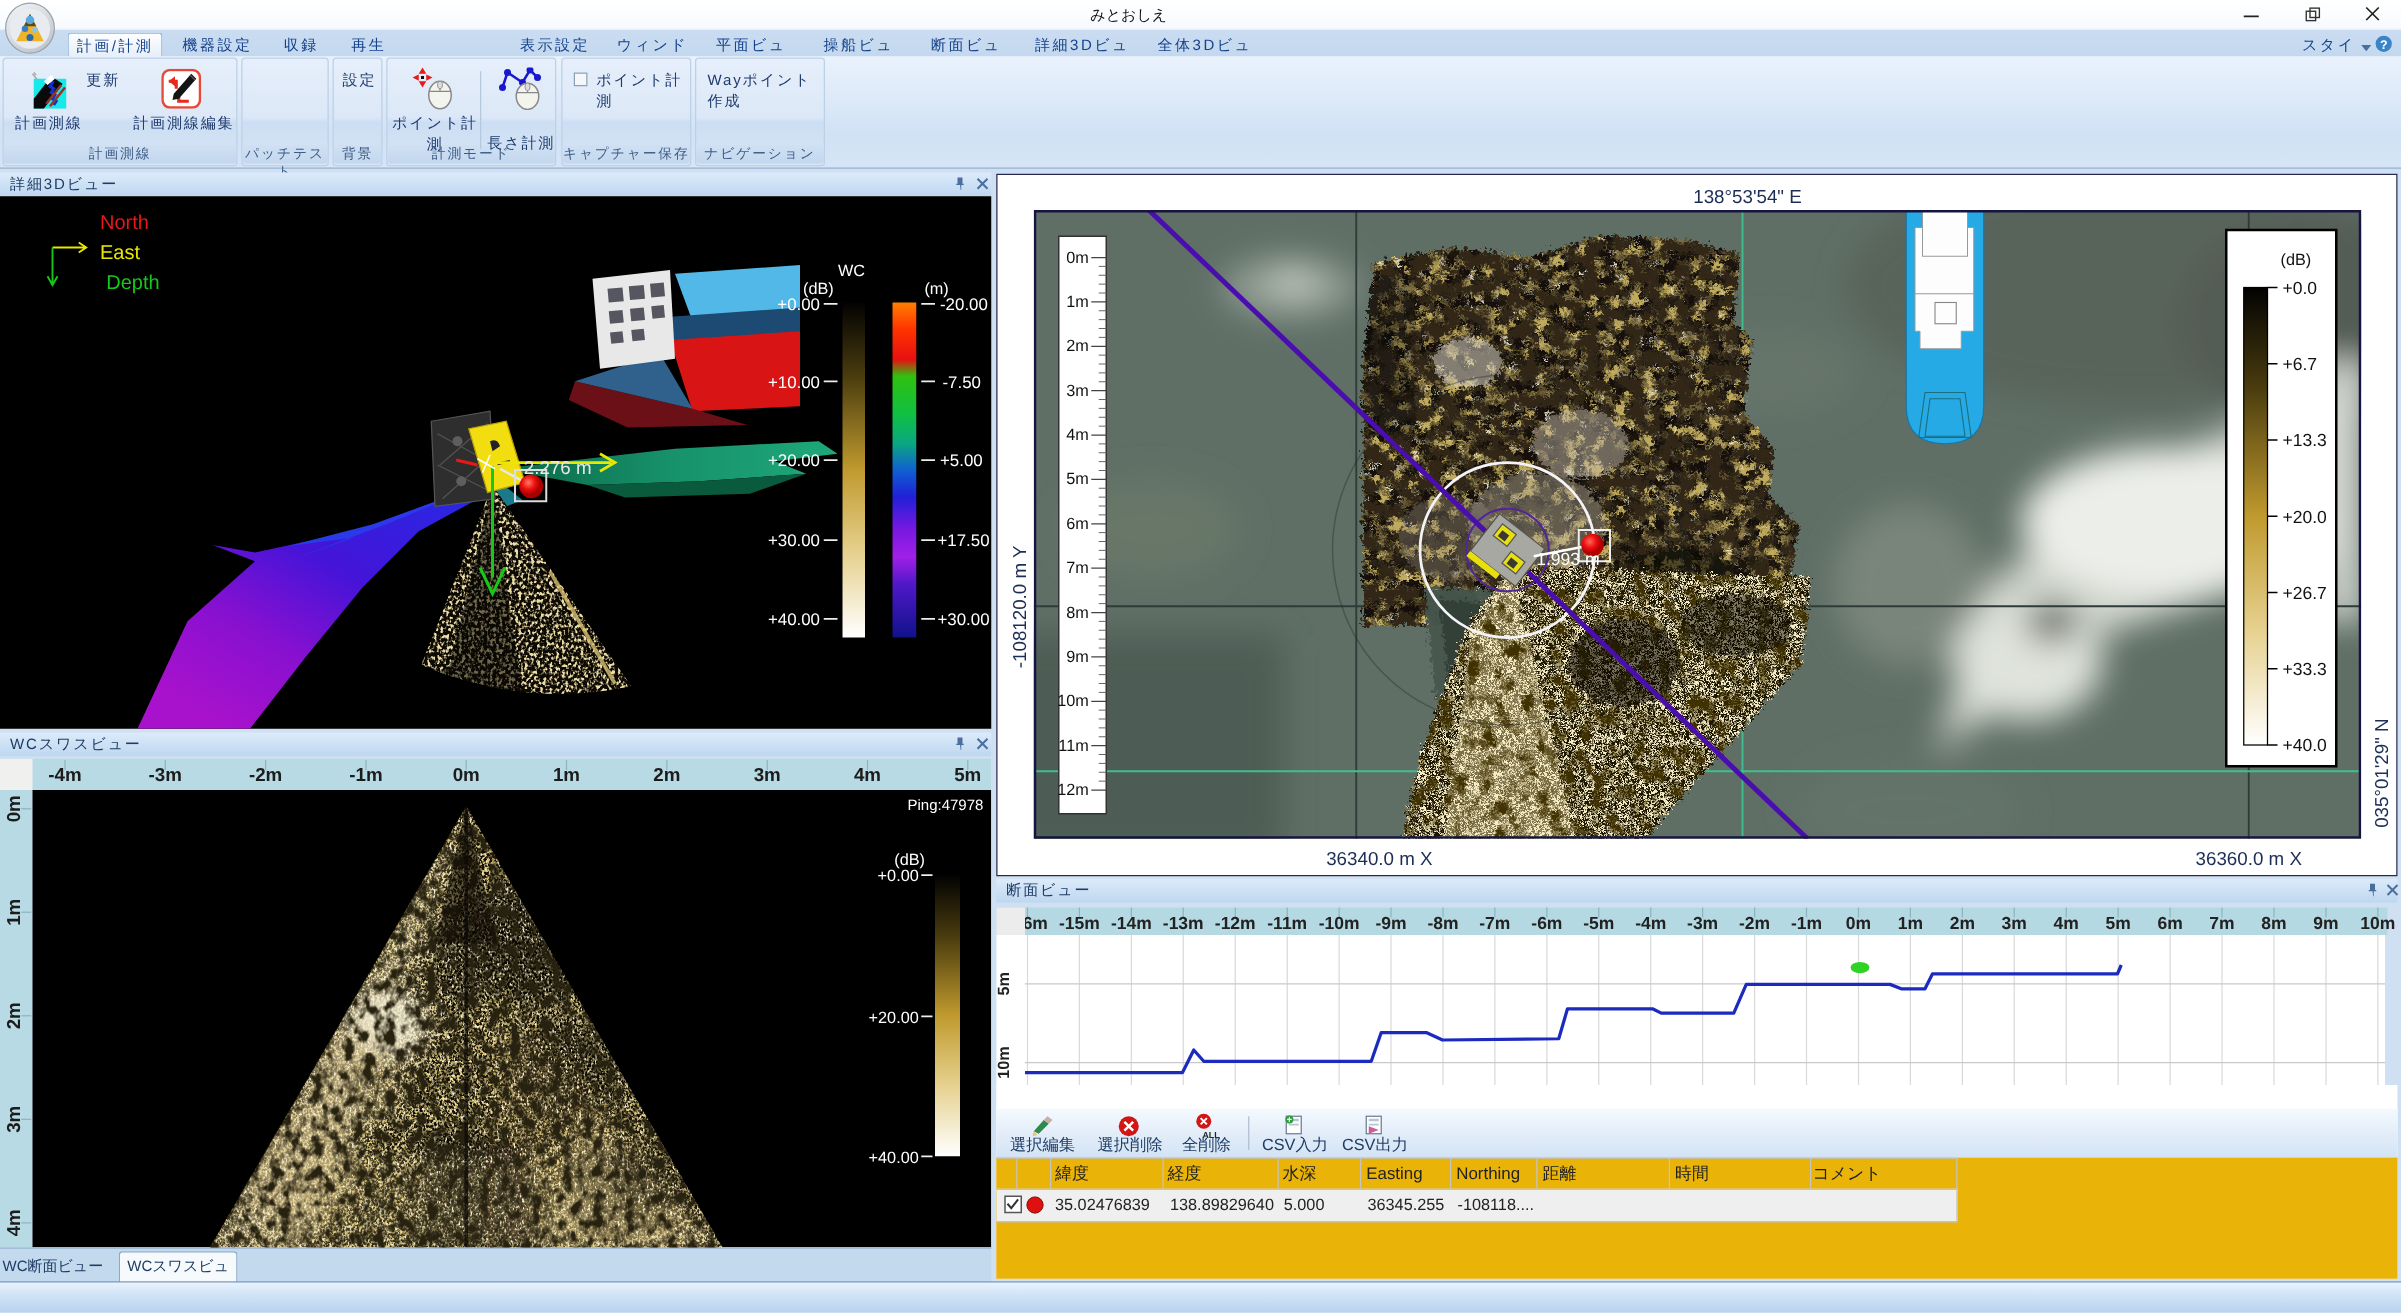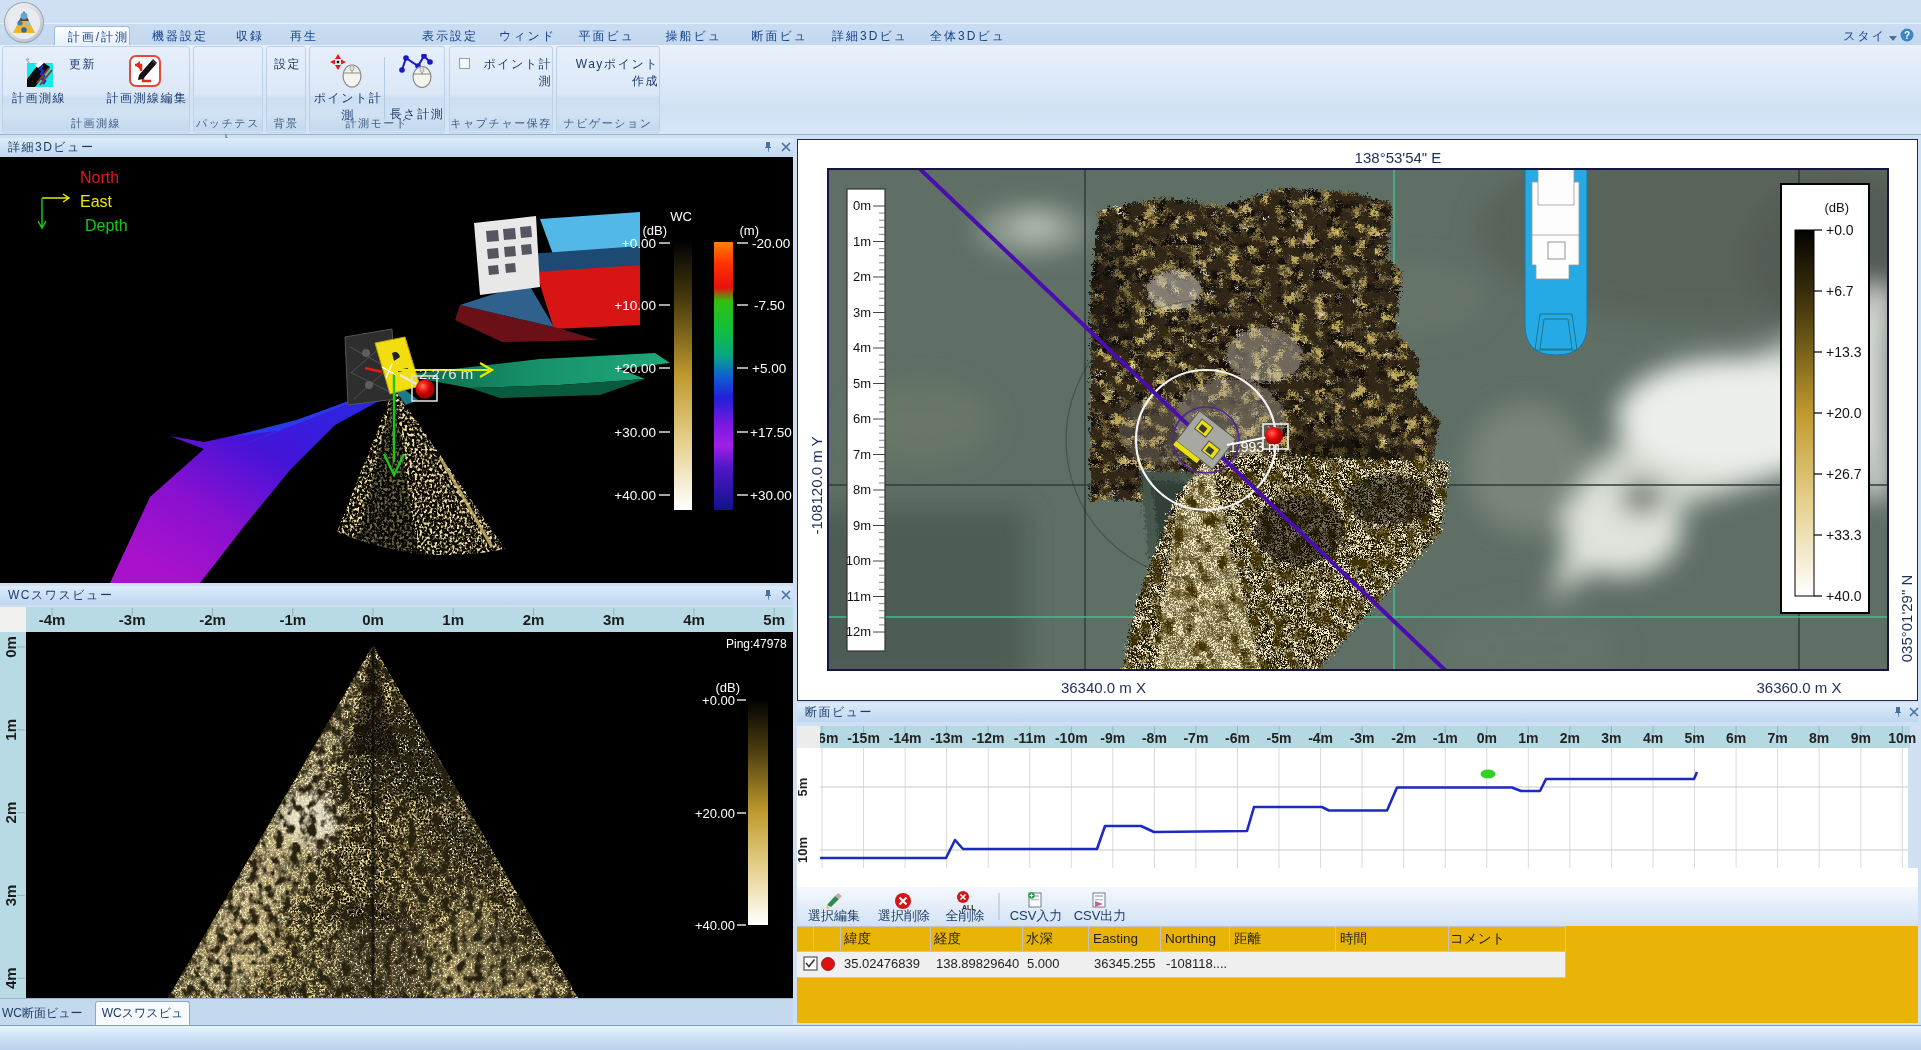--- a/index.html
+++ b/index.html
@@ -4,40 +4,49 @@
 <style>
   * { margin:0; padding:0; box-sizing:border-box; }
   html,body { width:1921px; height:1050px; overflow:hidden; font-family:"Liberation Sans",sans-serif; background:#cfe0f2; }
   .abs { position:absolute; }
   #app { position:relative; width:1921px; height:1050px; }
   
   #titlebar { position:absolute; left:0; top:0; width:1921px; height:24px; background:linear-gradient(#ffffff,#f6fafe); }
   #apptitle { position:absolute; left:843px; top:4px; width:120px; text-align:center; font-size:12px; color:#111; }
   
   #tabrow { position:absolute; left:0; top:23px; width:1921px; height:22px; background:linear-gradient(#cadcf1,#c3d8ef); border-top:1px solid #e8f0fa; }
-  .rtab { position:absolute; top:2px; height:20px; line-height:20px; font-size:12px; color:#15428b; text-align:right; letter-spacing:2px; }
+  .rtab { position:absolute; top:2px; height:20px; line-height:20px; font-size:12px; color:#15428b; text-align:center; letter-spacing:2px; }
   .rtab.active { background:linear-gradient(#fdfeff,#e6eef9); border:1px solid #9ebce0; border-bottom:none; border-radius:3px 3px 0 0; color:#15428b; }
   
   #ribbon { position:absolute; left:0; top:45px; width:1921px; height:90px; background:linear-gradient(#e9f2fc 0%,#dde9f8 40%,#d0e2f5 70%,#d6e5f6 100%); border-bottom:1px solid #98b1ce; }
   .rgroup { position:absolute; top:1px; height:87px; background:linear-gradient(#e6effb 0%,#dce8f7 55%,#ccdef3 60%,#d8e6f6 100%); border:1px solid #bcd0e6; border-radius:3px; }
   .rgcaption { position:absolute; left:0; right:0; bottom:1px; height:15px; font-size:11px; color:#3e5c85; text-align:center; line-height:15px; letter-spacing:1.5px; background:linear-gradient(#cfe0f3,#c3d7ee); border-radius:0 0 3px 3px; }
-  .rbtnlabel { position:absolute; font-size:12px; color:#1e3b6e; letter-spacing:1.5px;text-align:right; }
+  .rbtnlabel { position:absolute; font-size:12px; color:#1e3b6e; letter-spacing:1.5px; }
   
   .ptitle { position:absolute; left:0; top:0; right:0; height:19px; background:linear-gradient(#dcebfa,#bed7f0); font-size:12px; color:#1e3c64; padding-left:8px; line-height:19px; letter-spacing:1.5px; }
   .pinicon { position:absolute; top:3px; width:12px; height:12px; }
   
   #mappanel { position:absolute; left:797px; top:139px; width:1121px; height:562px; background:#fff; border:1px solid #26264f; }
   .maplabel { position:absolute; font-size:15px; color:#1c2d56; }
   
   #statusbar { position:absolute; left:0; top:1025px; width:1921px; height:25px; background:linear-gradient(#e9f3fd 0%,#cfe2f6 45%,#b9d2ee 100%); border-top:1px solid #7e9cbf; }
 </style>
 </head>
 <body>
 <div id="app">
 
+  <div id="titlebar">
+    <div id="apptitle">みとおしえ</div>
+    <svg class="abs" style="left:1793px;top:5px" width="120" height="14" viewBox="0 0 120 14">
+      <line x1="2" y1="8" x2="14" y2="8" stroke="#222" stroke-width="1.4"></line>
+      <rect x="52" y="4" width="7.5" height="7.5" fill="none" stroke="#333" stroke-width="1.1"></rect>
+      <rect x="55" y="1.5" width="7.5" height="7.5" fill="none" stroke="#333" stroke-width="1.1"></rect>
+      <path d="M100 1 l10 10 M110 1 l-10 10" stroke="#222" stroke-width="1.4"></path>
+    </svg>
+  </div>
 
   <div class="abs" style="z-index:30;left:4px;top:2px;width:40px;height:41px;border-radius:50%;background:linear-gradient(145deg,#f4f6f8,#b9bfc6);border:1px solid #9aa2ab;">
     <svg width="38" height="39" style="position:absolute;left:0;top:0">
       <circle cx="19" cy="20" r="16" fill="#e8ecf0"></circle>
       <path d="M19 8 L30 30 L8 30 Z" fill="#f0b428"></path>
       <path d="M19 8 L24 18 L14 18 Z" fill="#fces7e" opacity="0.6"></path>
       <circle cx="19" cy="13" r="3.4" fill="#5aa8e0"></circle>
       <circle cx="15" cy="20" r="2.6" fill="#3a7ec0"></circle>
       <circle cx="23" cy="21" r="2.2" fill="#88c4ea"></circle>
       <circle cx="19" cy="27" r="2.8" fill="#2a6ab0"></circle>

